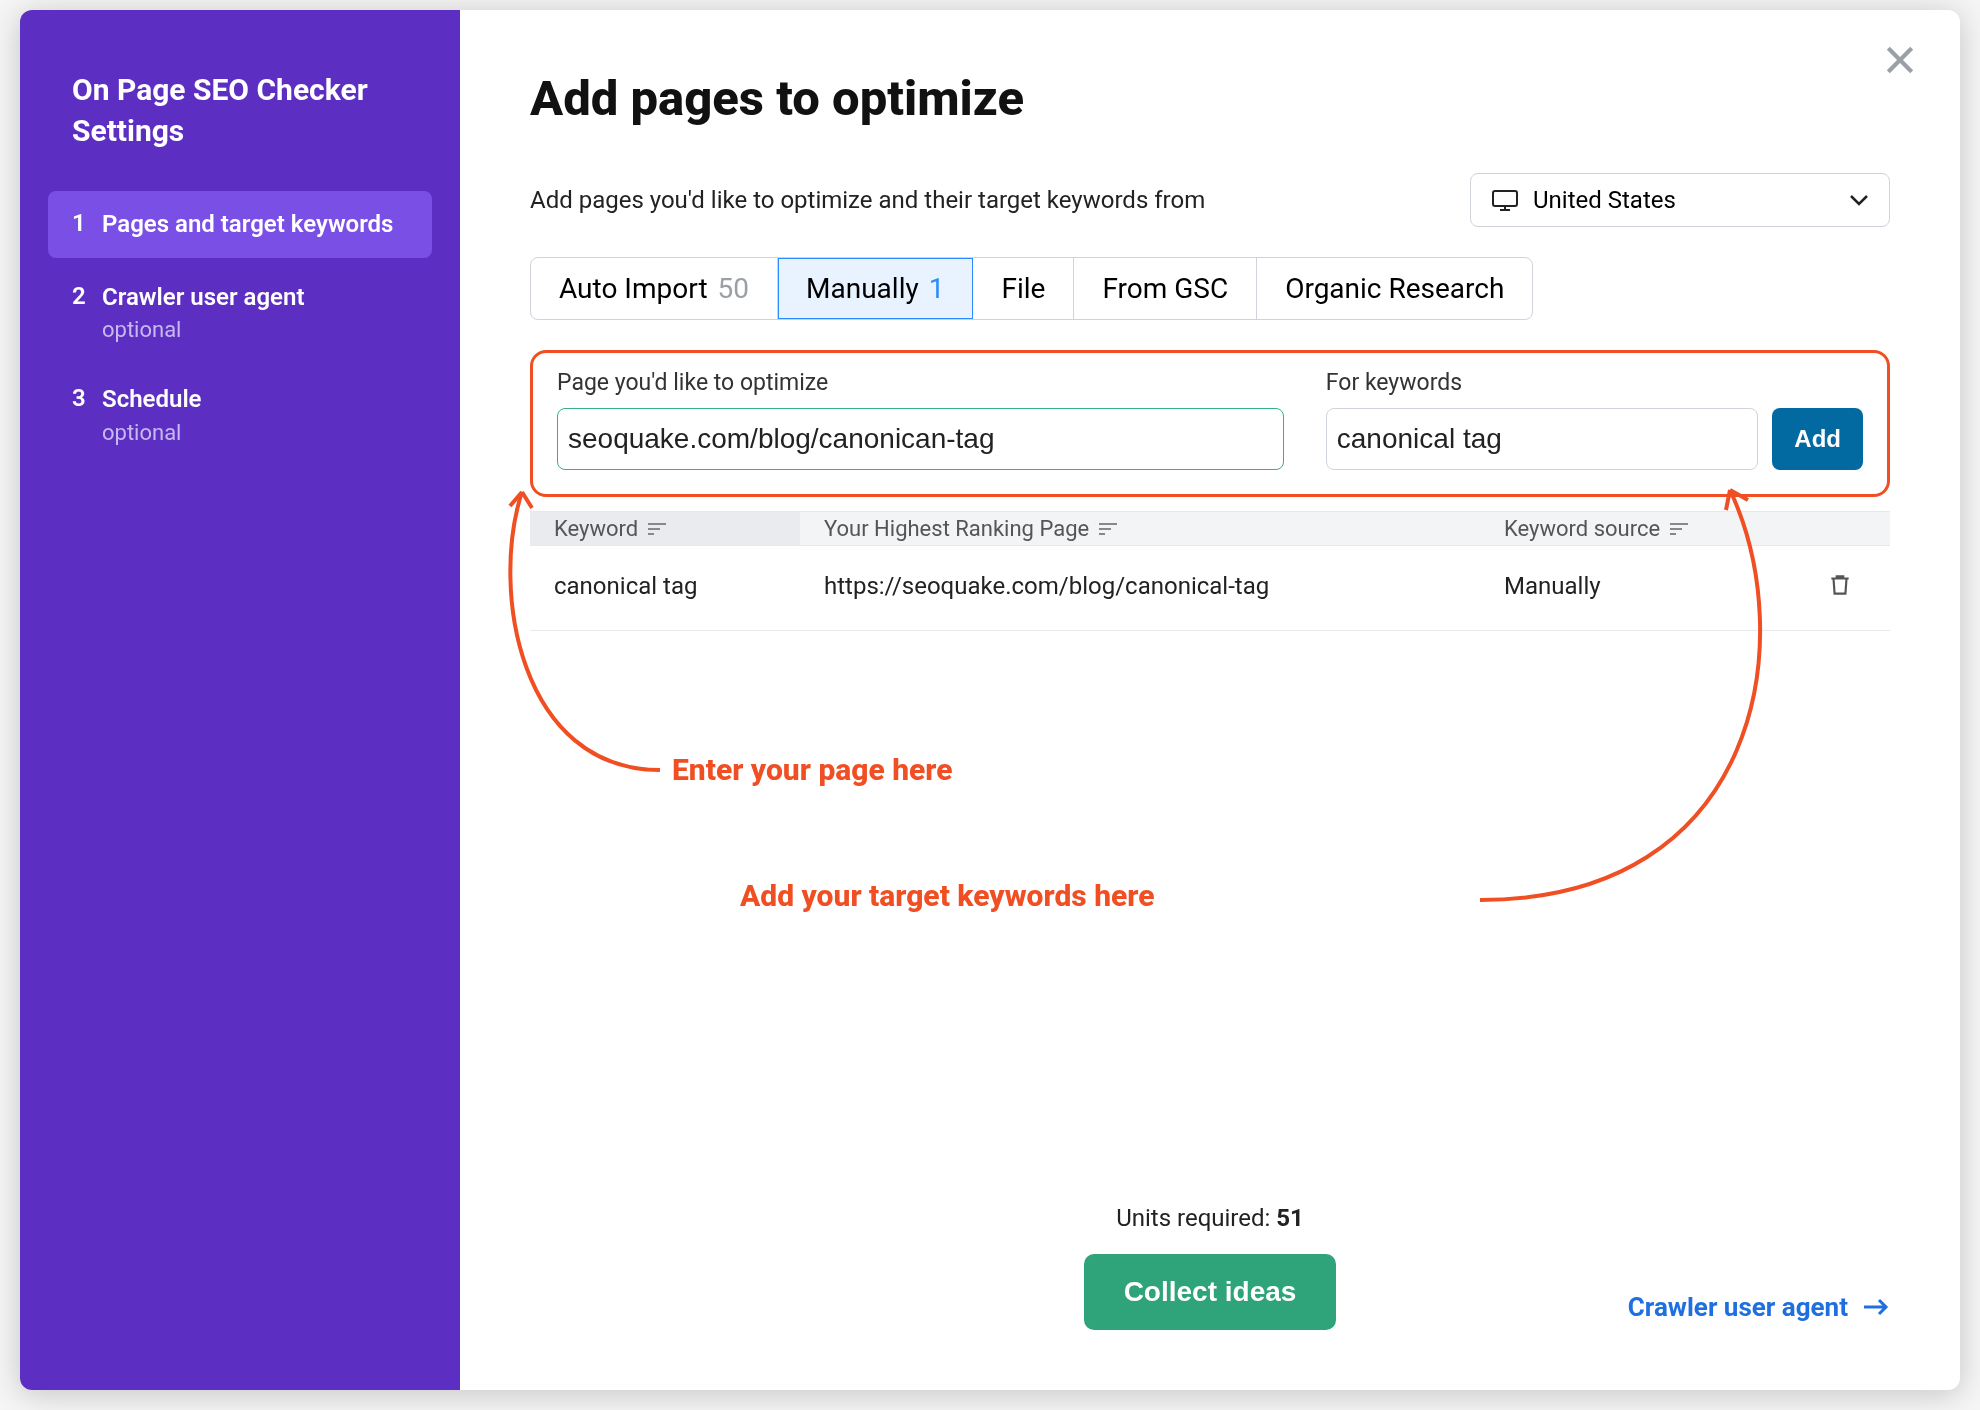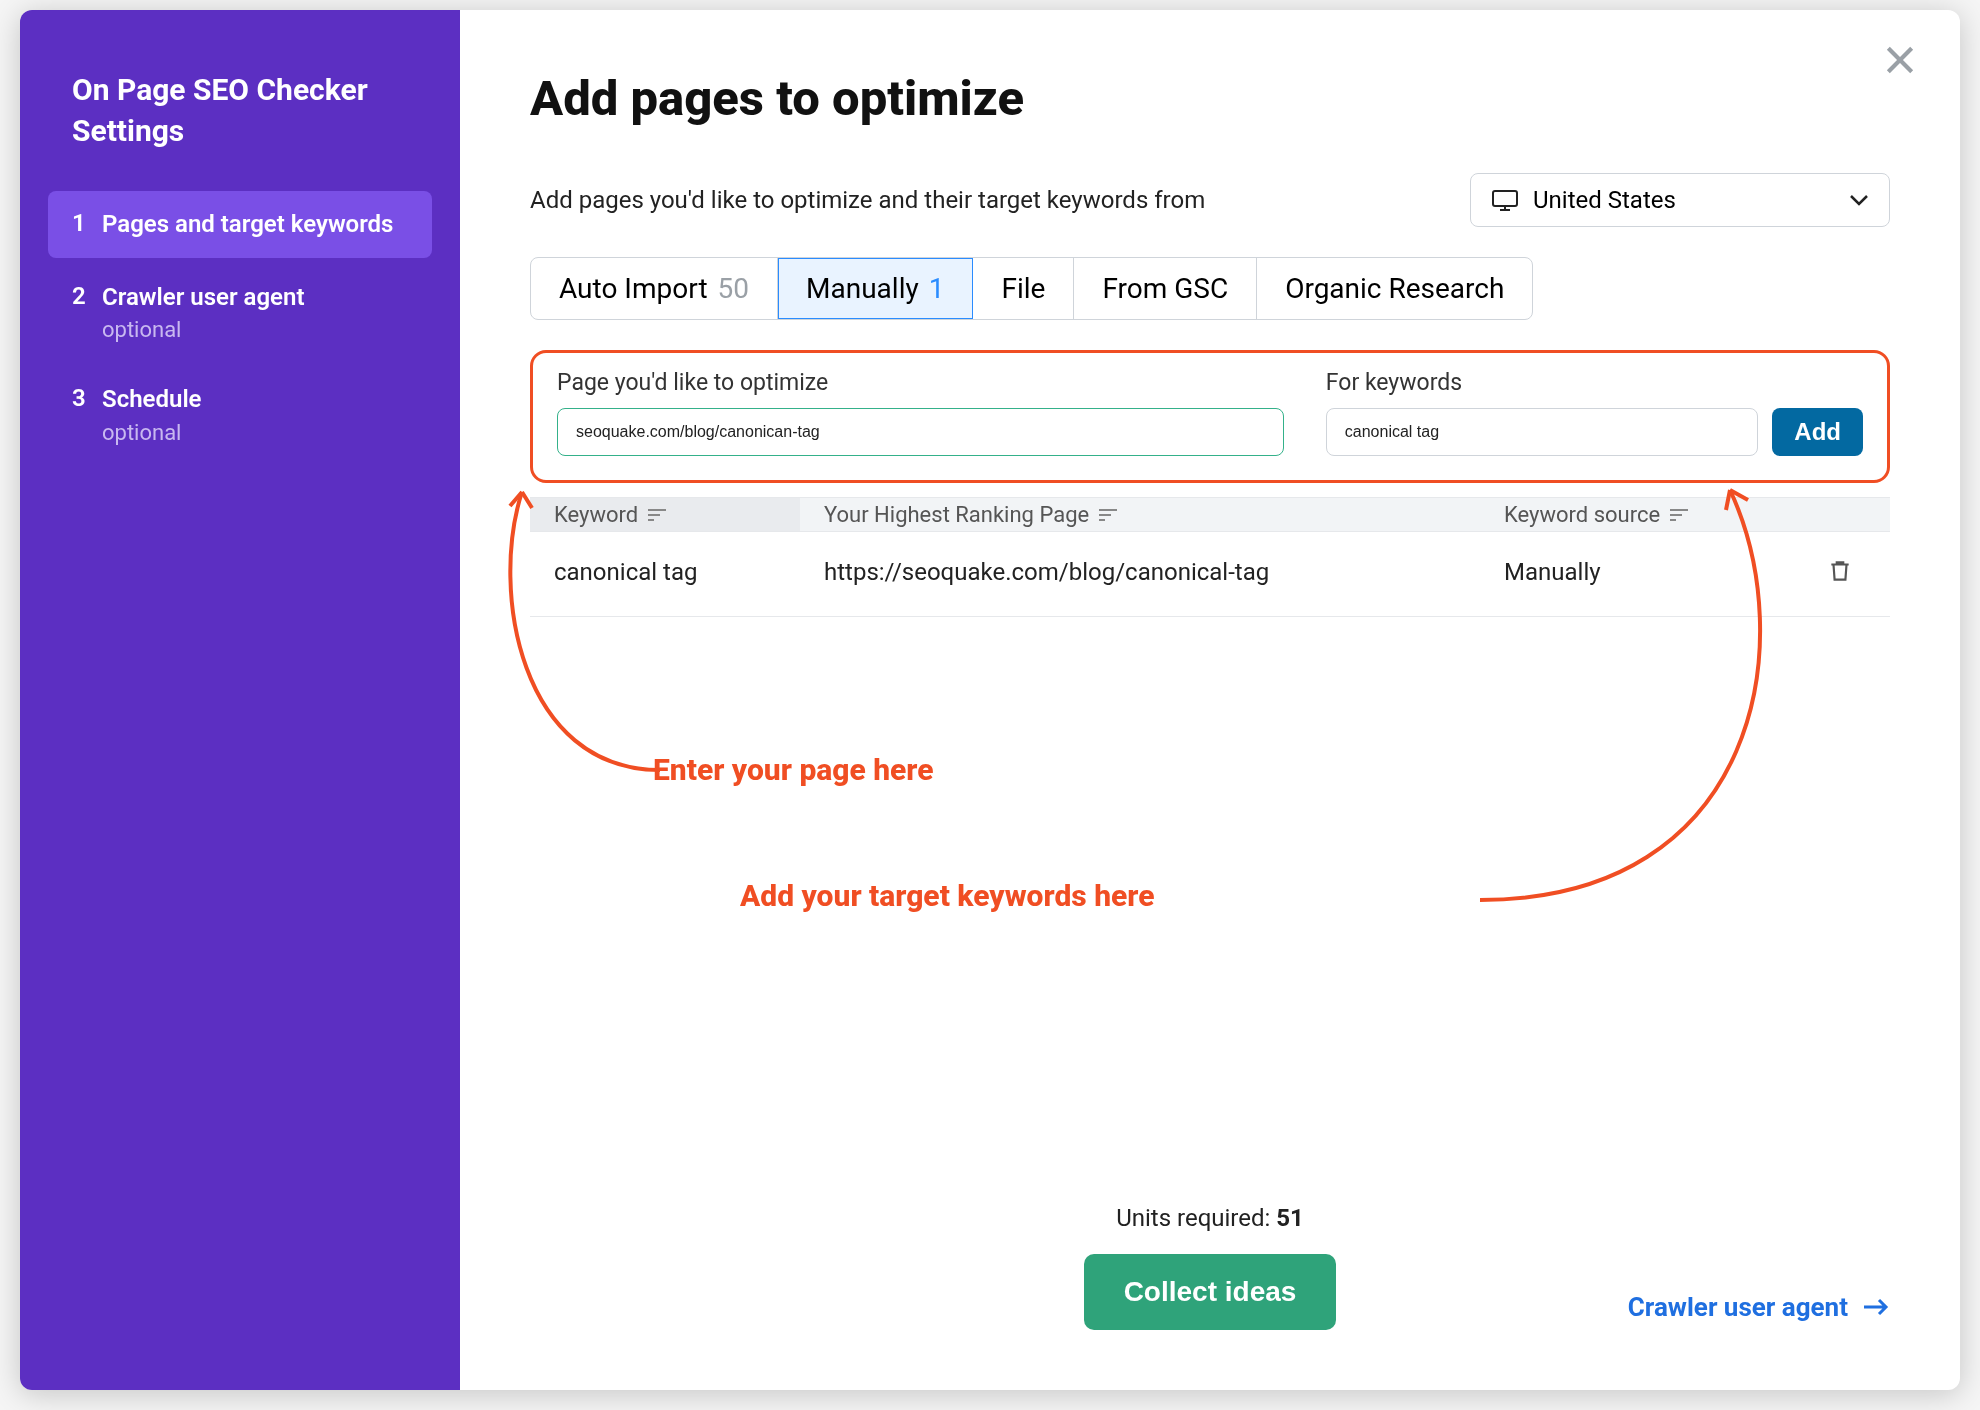--- a/index.html
+++ b/index.html
@@ -91,21 +91,21 @@
     display:flex; gap: 42px; align-items:flex-end;
     margin-bottom: 0;
     position:relative;
   }
   .field-group { display:flex; flex-direction:column; gap:12px; }
   .field-group.page { flex: 1.15; }
   .field-group.kw { flex: 0.85; }
   .field-label { font-size:23px; color:#333; }
   .text-input {
     border:1px solid #cfd4da; border-radius:8px;
-    padding: 14px 18px; font-size:16px; color:#222; width:100%;
+    padding: 14px 10px; font-size:28px; color:#222; width:100%;
   }
   .text-input.page-input { border-color:#34b18a; }
   .kw-row { display:flex; gap:14px; align-items:stretch; }
   .kw-row .text-input { flex:1; }
   .add-btn {
     background:#0369a1; color:#fff; border:none; border-radius:8px;
     padding: 0 22px; font-size:24px; font-weight:600; cursor:pointer;
   }
 
   
@@ -266,21 +266,21 @@
               <path d="M4 6h16M9 6V4h6v2M6 6l1 14h10l1-14"></path>
             </svg>
         </div>
       </div>
     </div>
 
     <svg class="arrow-svg" style="left:0; top:430px;" width="700" height="380">
       <path d="M 200 330 C 60 330 30 150 62 52" fill="none" stroke="#f04e23" stroke-width="4"></path>
       <path d="M 62 52 l -12 14 M 62 52 l 10 16" fill="none" stroke="#f04e23" stroke-width="4"></path>
     </svg>
-    <div class="annotation" style="left:193px; top:742px;">Enter your page here</div>
+    <div class="annotation" style="left:212px; top:742px;">Enter your page here</div>
 
     <svg class="arrow-svg" style="left:740px; top:430px;" width="620" height="500">
       <path d="M 280 460 C 560 460 600 200 530 50" fill="none" stroke="#f04e23" stroke-width="4"></path>
       <path d="M 530 50 l -4 20 M 530 50 l 18 10" fill="none" stroke="#f04e23" stroke-width="4"></path>
     </svg>
     <div class="annotation" style="left:280px; top:868px;">Add your target keywords here</div>
 
     <div class="footer">
       <div class="units">
         <span>Units required: </span><span class="n">51</span>

